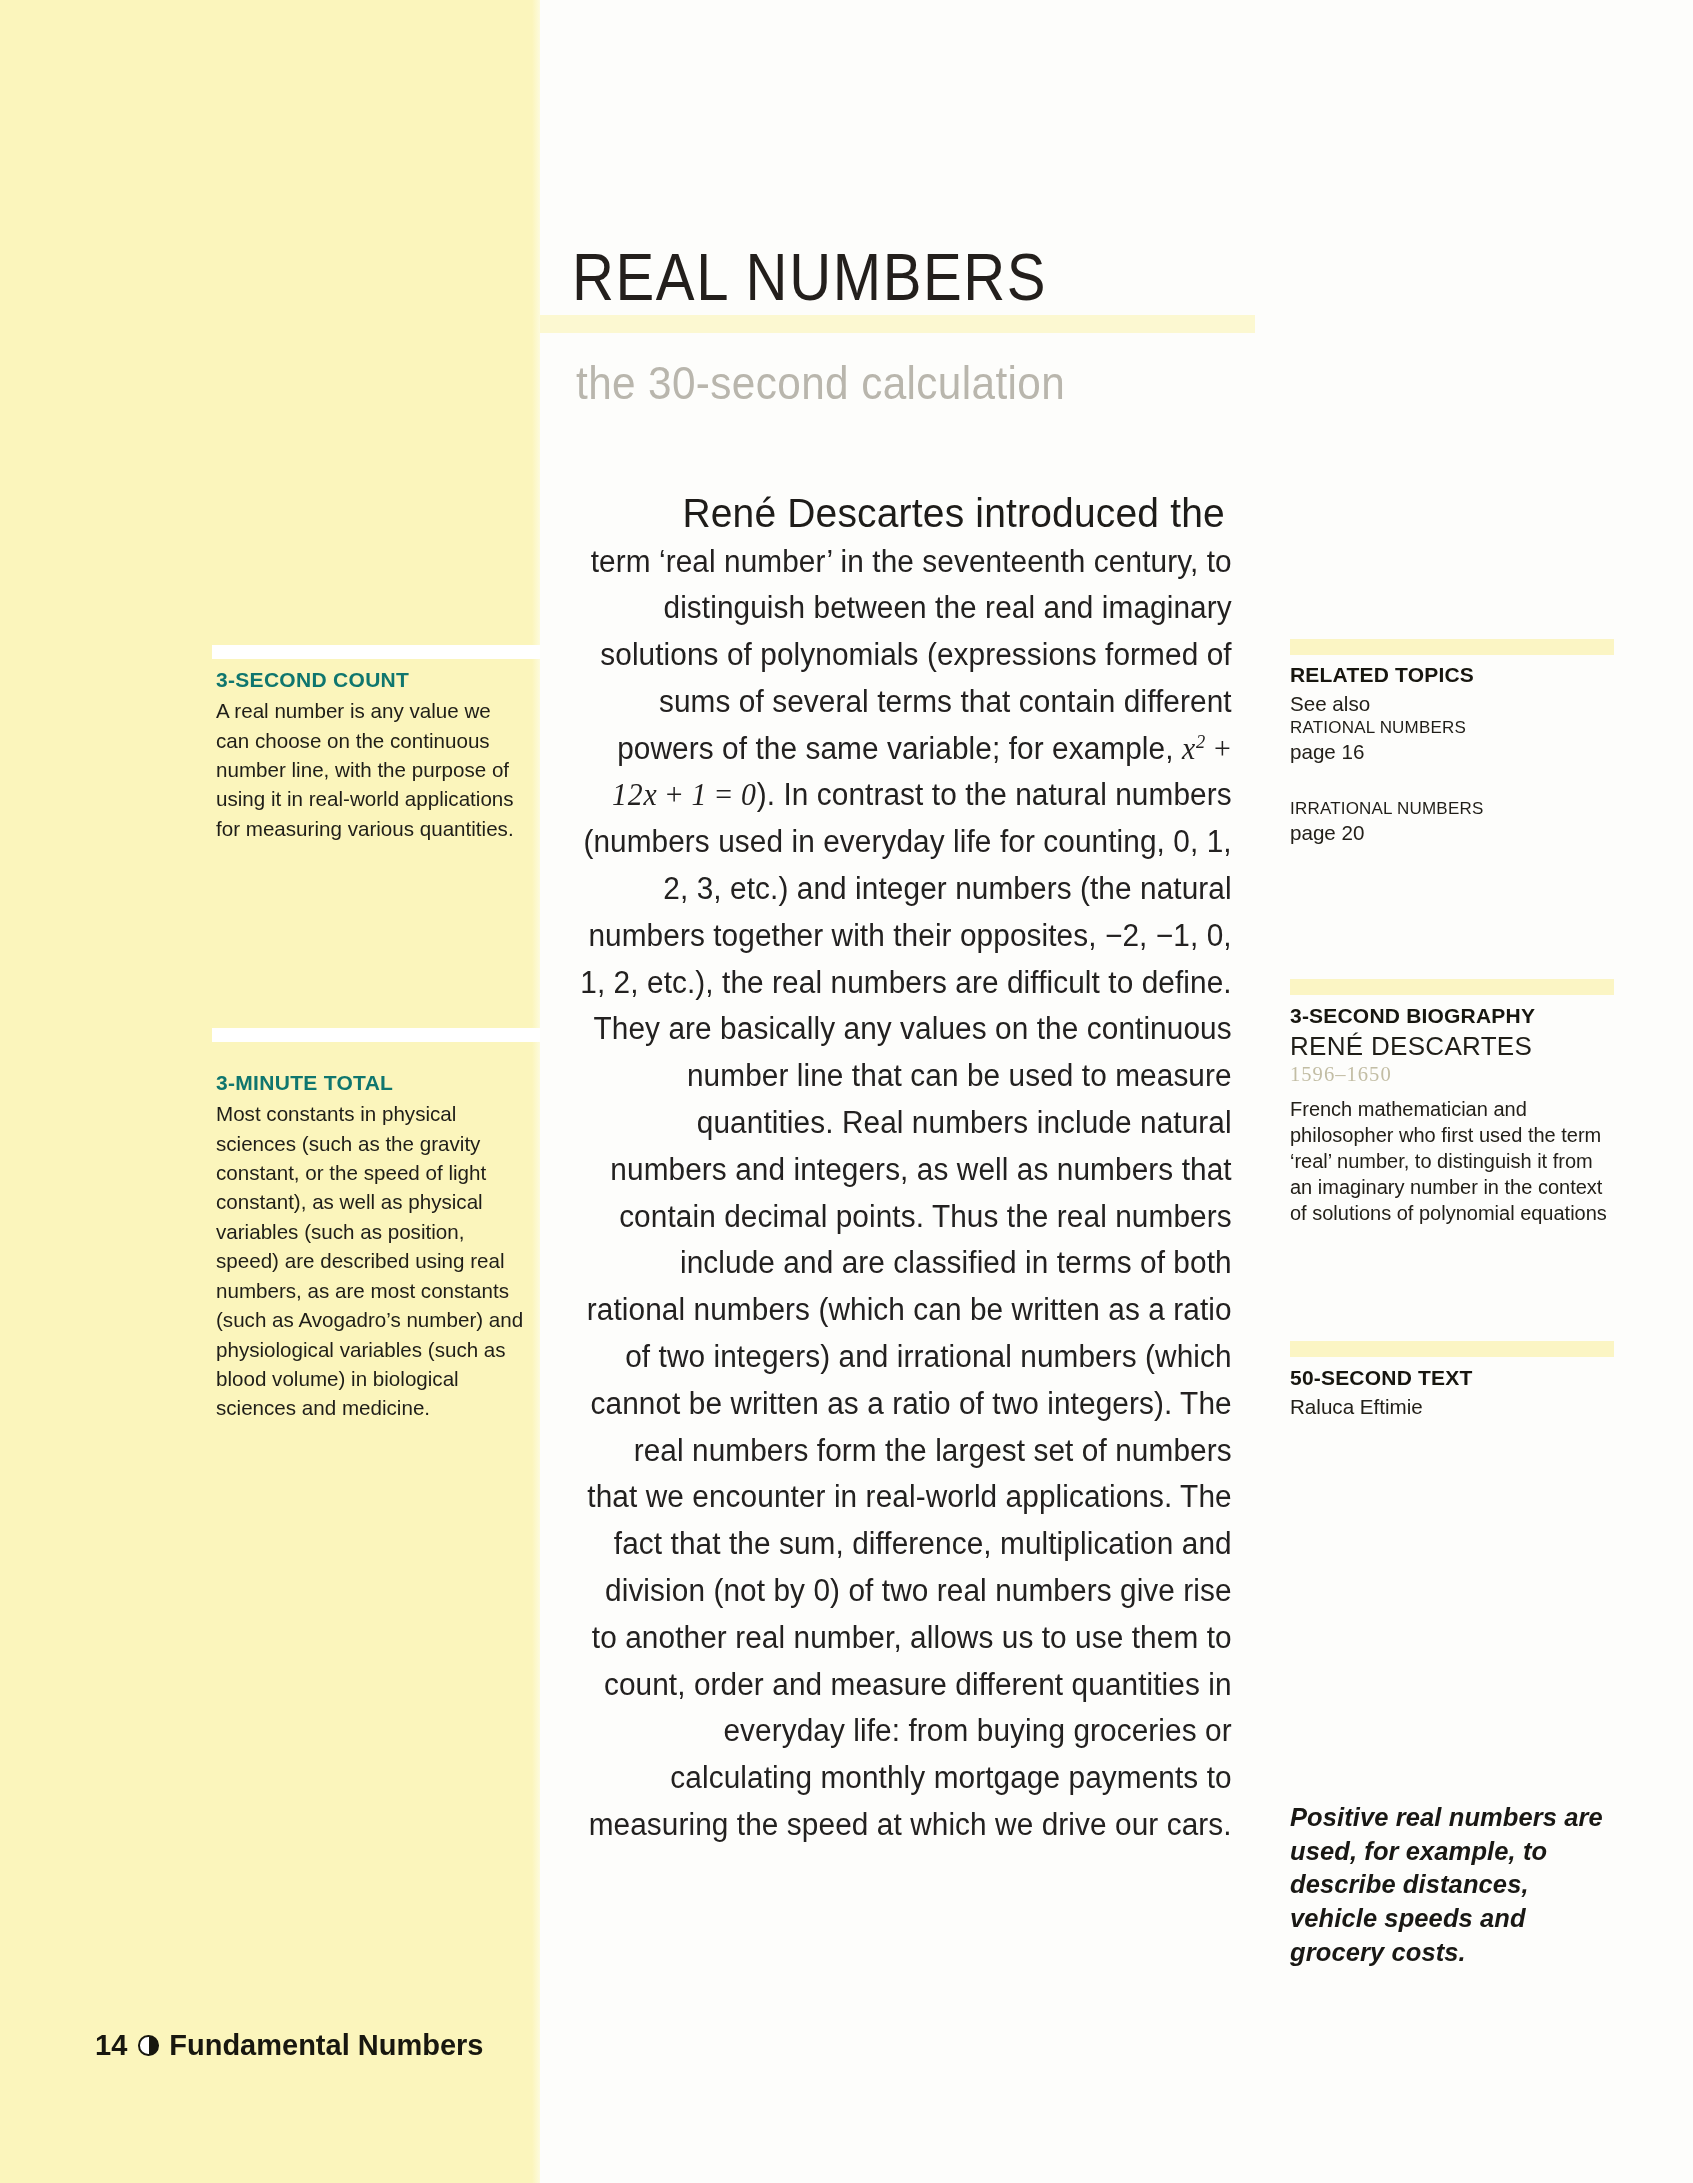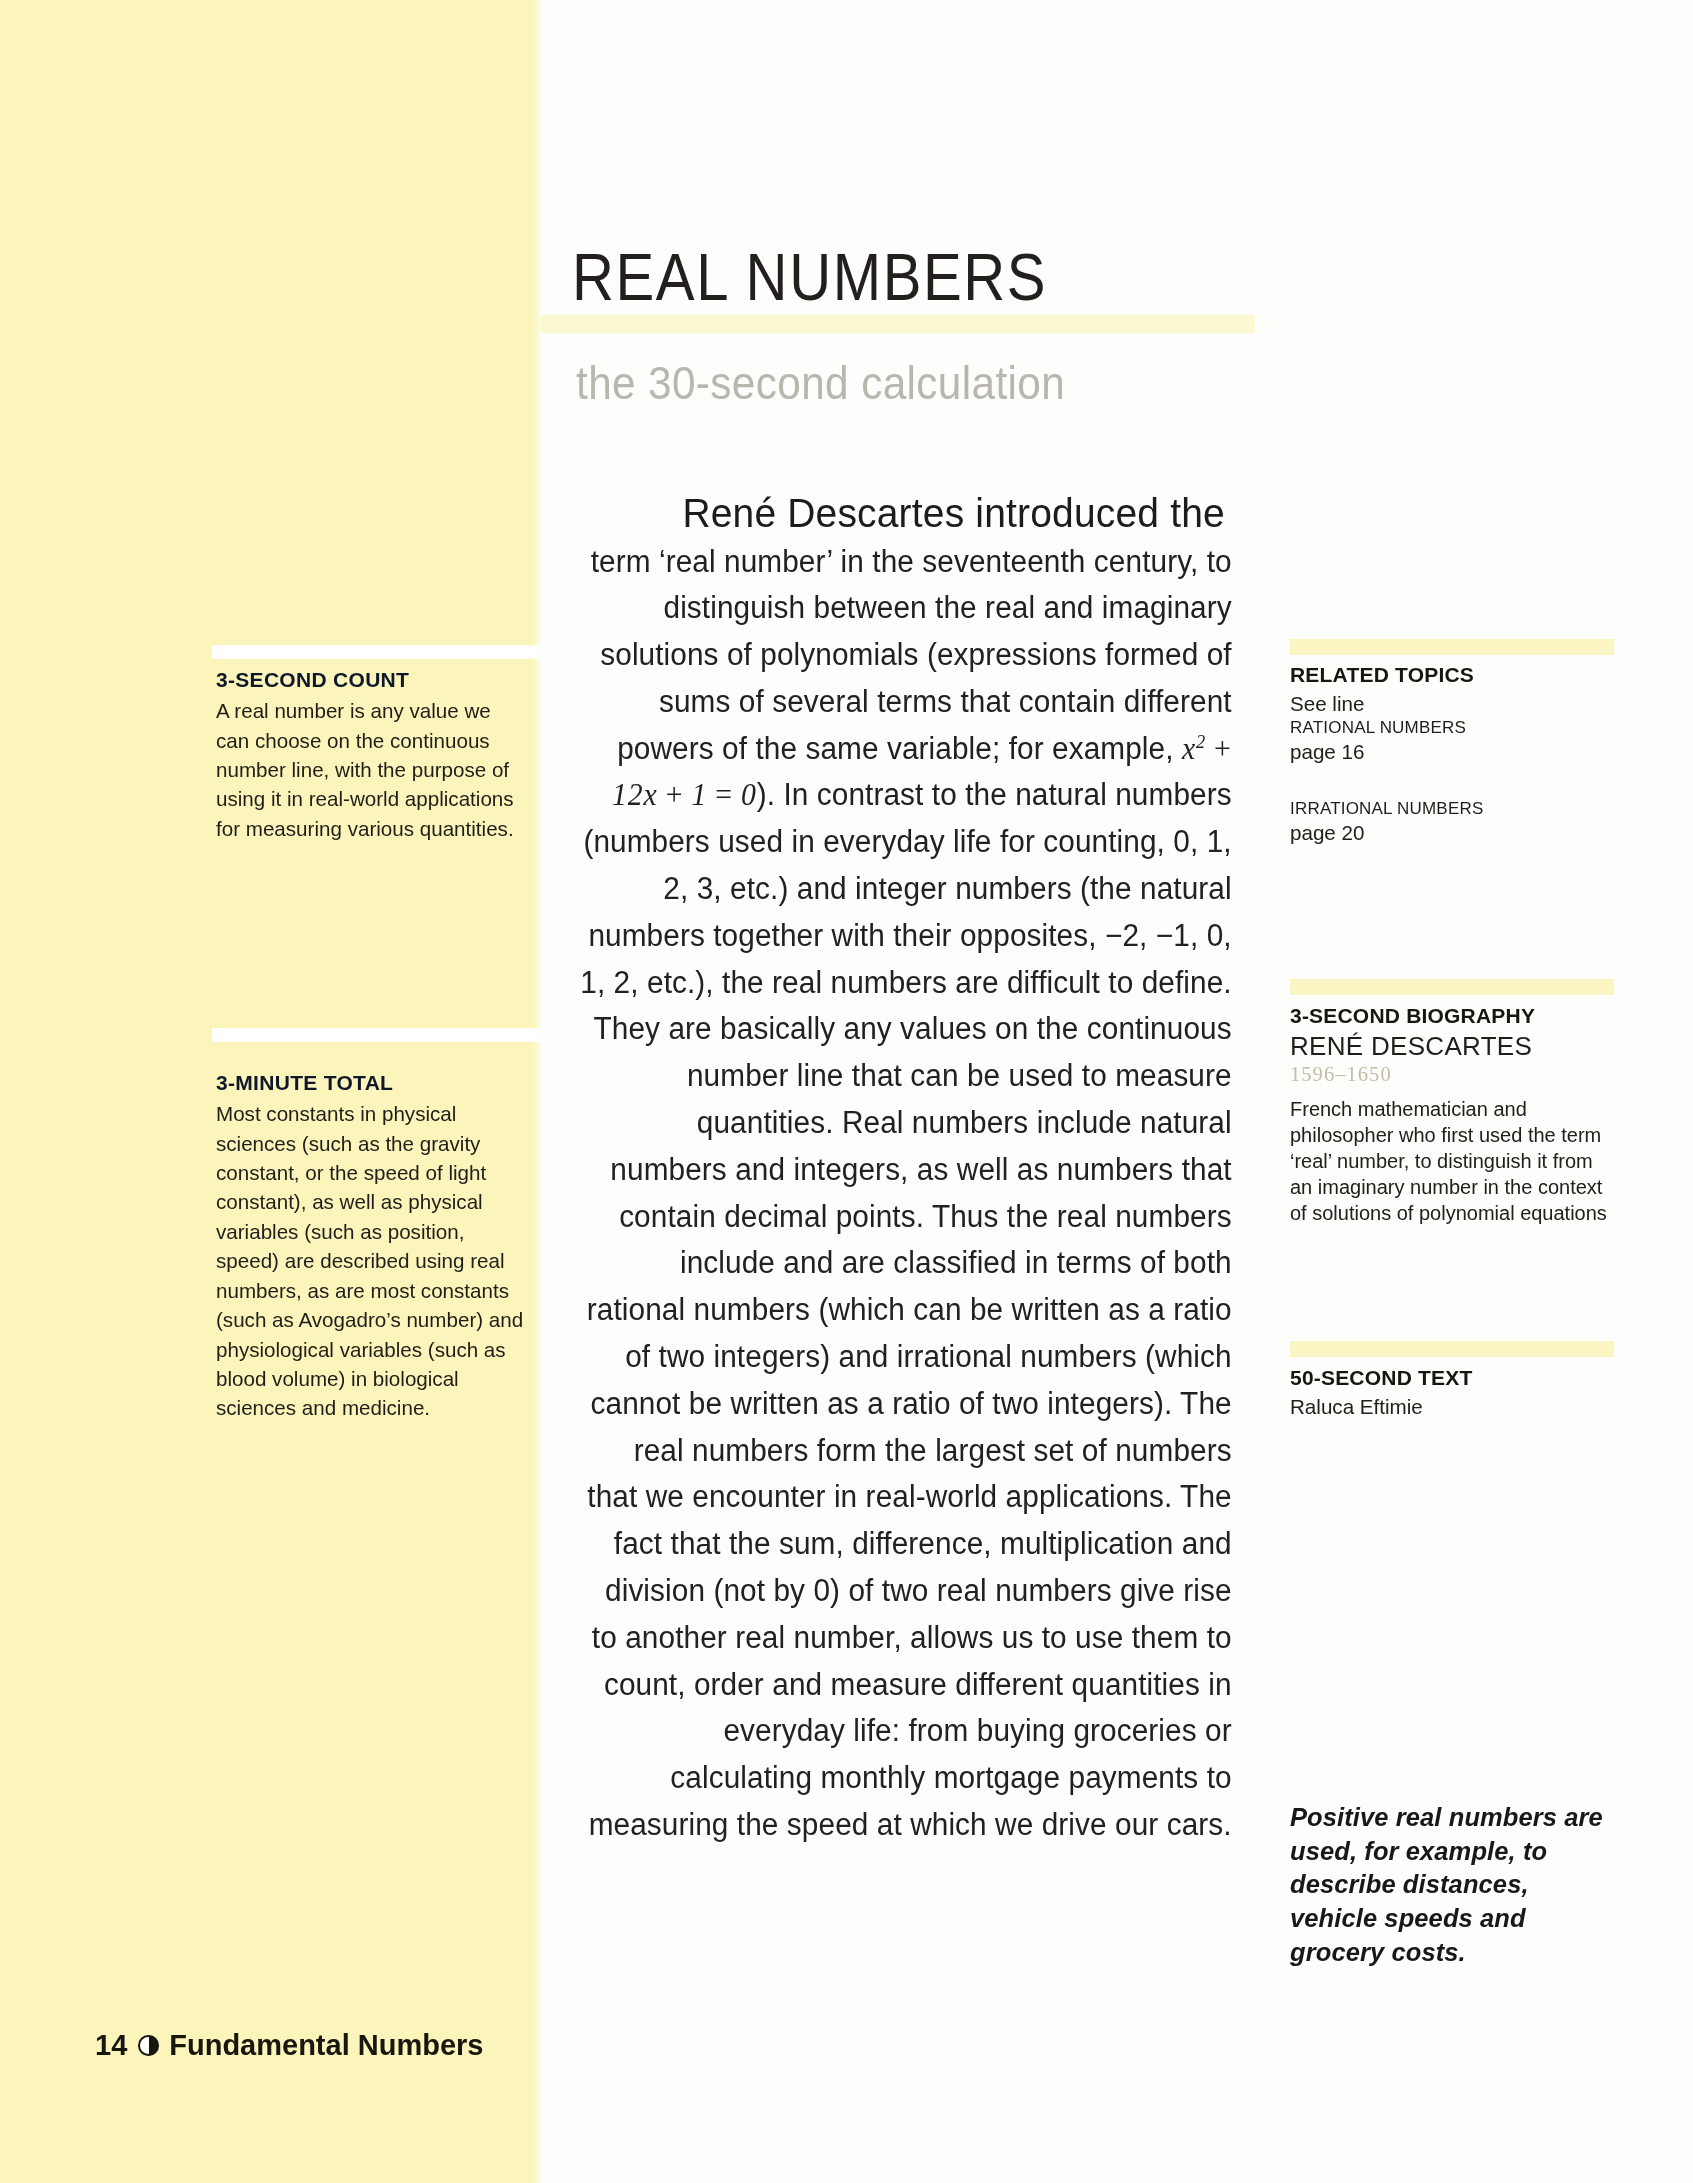--- a/index.html
+++ b/index.html
@@ -43,21 +43,21 @@
     position:absolute;
     left:216px;
     width:311px;
     color:#1c1c1a;
   }
   .side-head {
     font-weight:bold;
     font-size:21px;
     letter-spacing:0.3px;
     margin-bottom:4.1px;
-    color:#0f172a;
+    color:#0f766e;
   }
   .side-body {
     font-size:20.6px;
     line-height:1.43;
     color:#1f1e18;
   }
 
   #block-count { top:668px; }
   #block-total { top:1051px;margin-top:20px; }
 
@@ -262,21 +262,21 @@
         <i>x</i><sup>2</sup> <span class="op">+</span> 12<i>x</i> <span class="op">+</span> 1 <span class="op">=</span> 0</span><span>). In contrast to the natural numbers (numbers used in everyday life for counting, 0, 1, 2, 3, etc.) and integer numbers (the natural numbers together with their opposites, −2, −1, 0, 1, 2, etc.), the real numbers are difficult to define. They are basically any values on the continuous number line that can be used to measure quantities. Real numbers include natural numbers and integers, as well as numbers that contain decimal points. Thus the real numbers include and are classified in terms of both rational numbers (which can be written as a ratio of two integers) and irrational numbers (which cannot be written as a ratio of two integers). The real numbers form the largest set of numbers that we encounter in real-world applications. The fact that the sum, difference, multiplication and division (not by 0) of two real numbers give rise to another real number, allows us to use them to count, order and measure different quantities in everyday life: from buying groceries or calculating monthly mortgage payments to measuring the speed at which we drive our cars.</span>
     </div>
   </div>
 
   <div class="accent-bar" id="accent-1"></div>
   <div class="accent-bar" id="accent-2"></div>
   <div class="accent-bar" id="accent-3"></div>
 
   <div class="right-block" id="block-related">
     <div class="r-head">RELATED TOPICS</div>
-    <div class="r-line">See line</div>
+    <div class="r-line">See also</div>
     <div class="r-topic">RATIONAL NUMBERS</div>
     <div class="r-page">page 16</div>
     <div class="r-gap"></div>
     <div class="r-topic">IRRATIONAL NUMBERS</div>
     <div class="r-page">page 20</div>
   </div>
 
   <div class="right-block" id="block-bio">
     <div class="r-head">3-SECOND BIOGRAPHY</div>
     <div id="bio-name">RENÉ DESCARTES</div>

